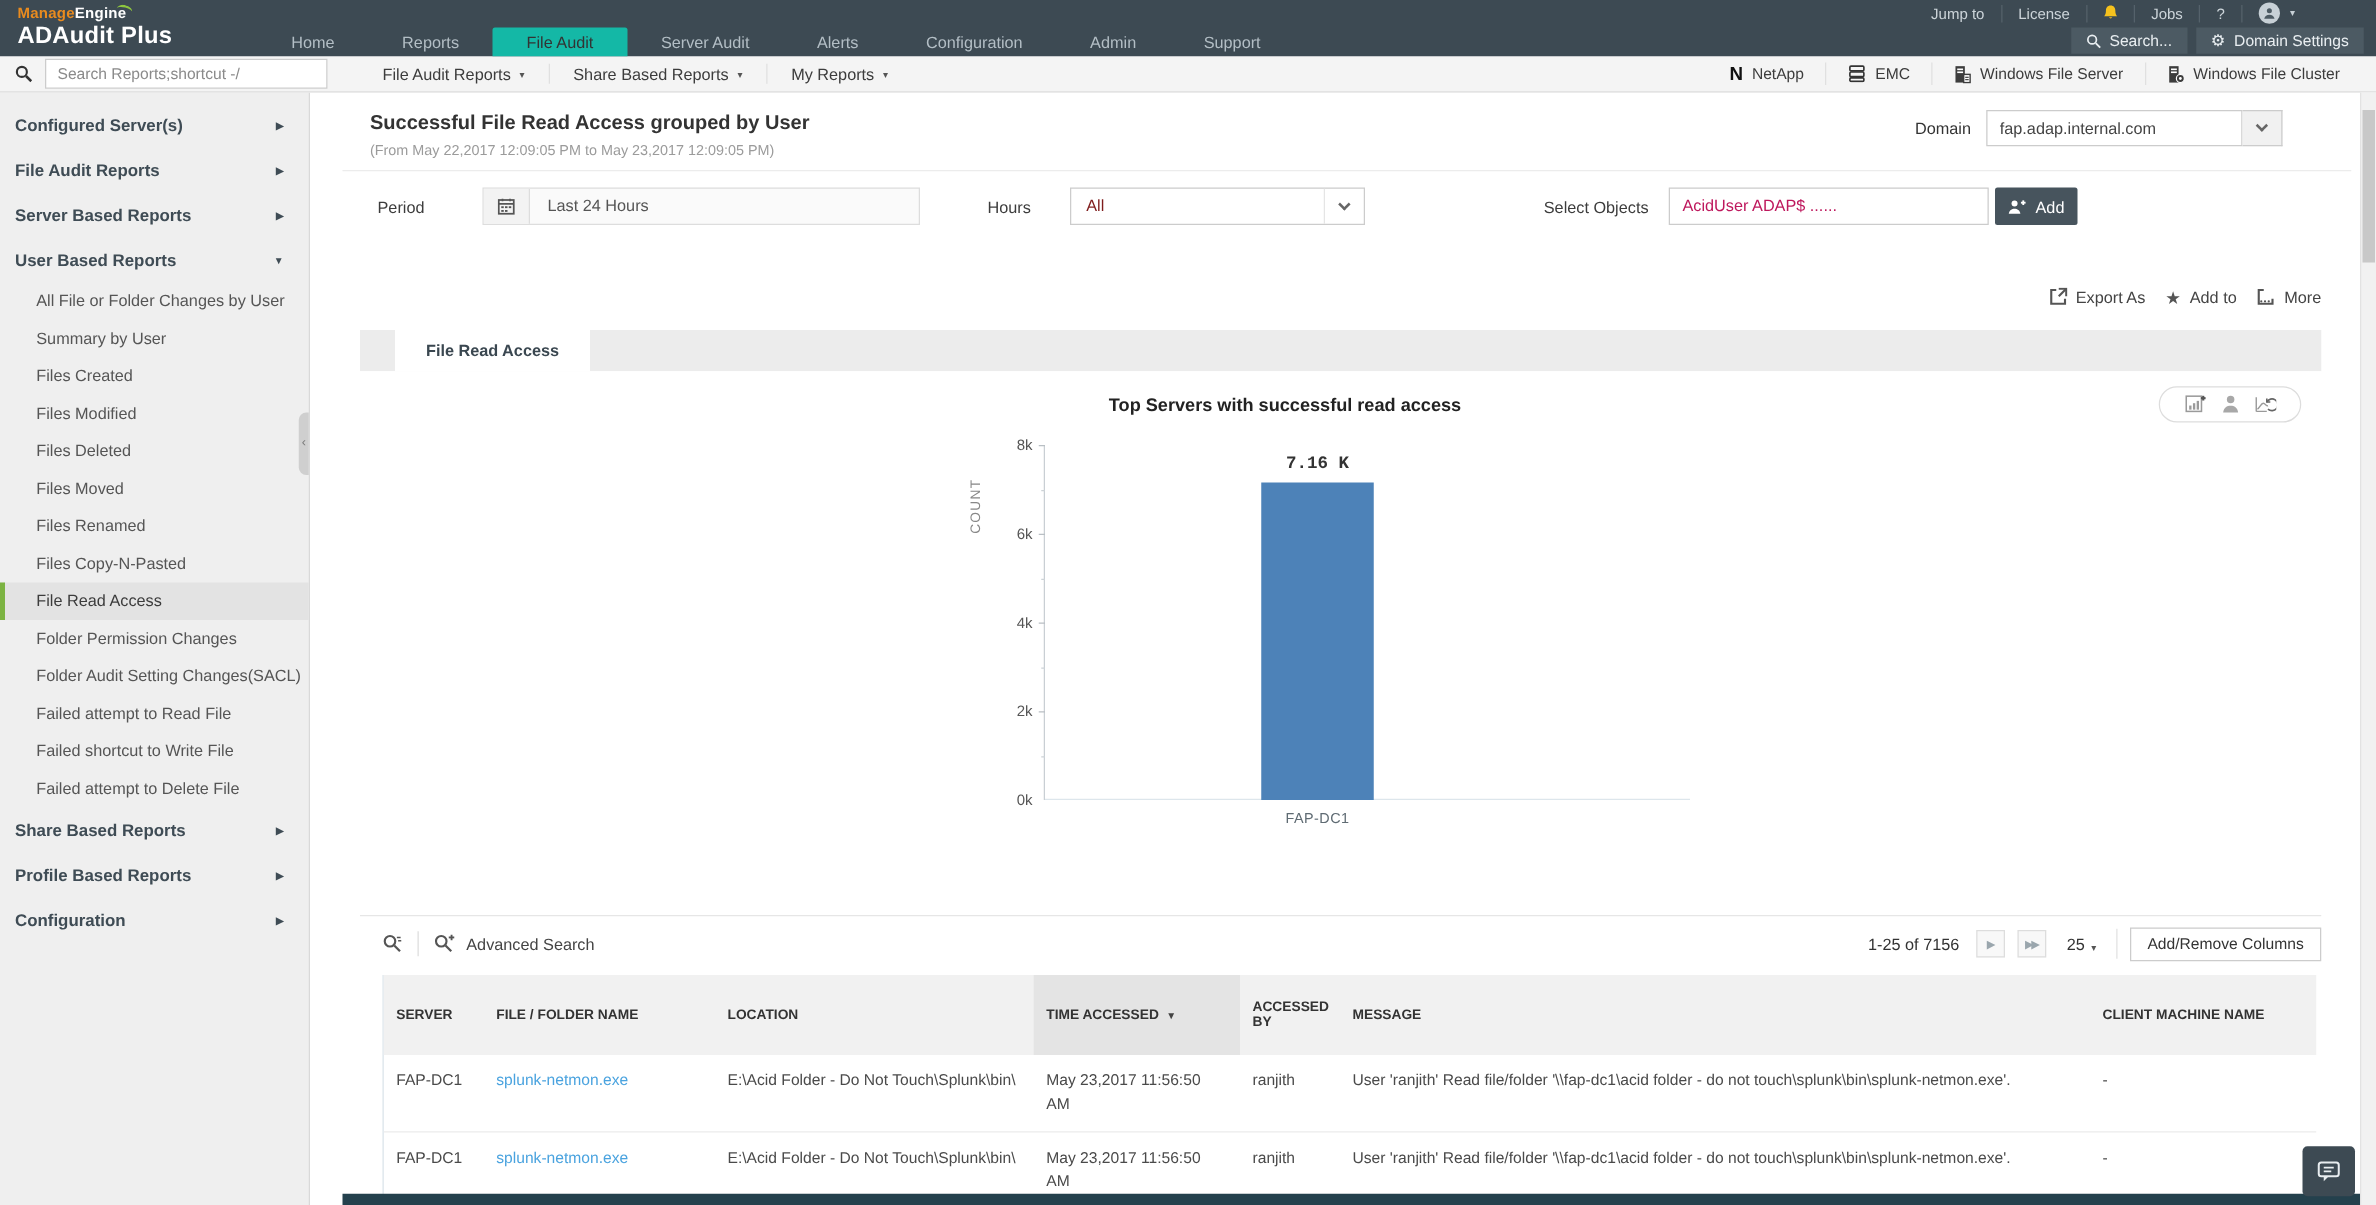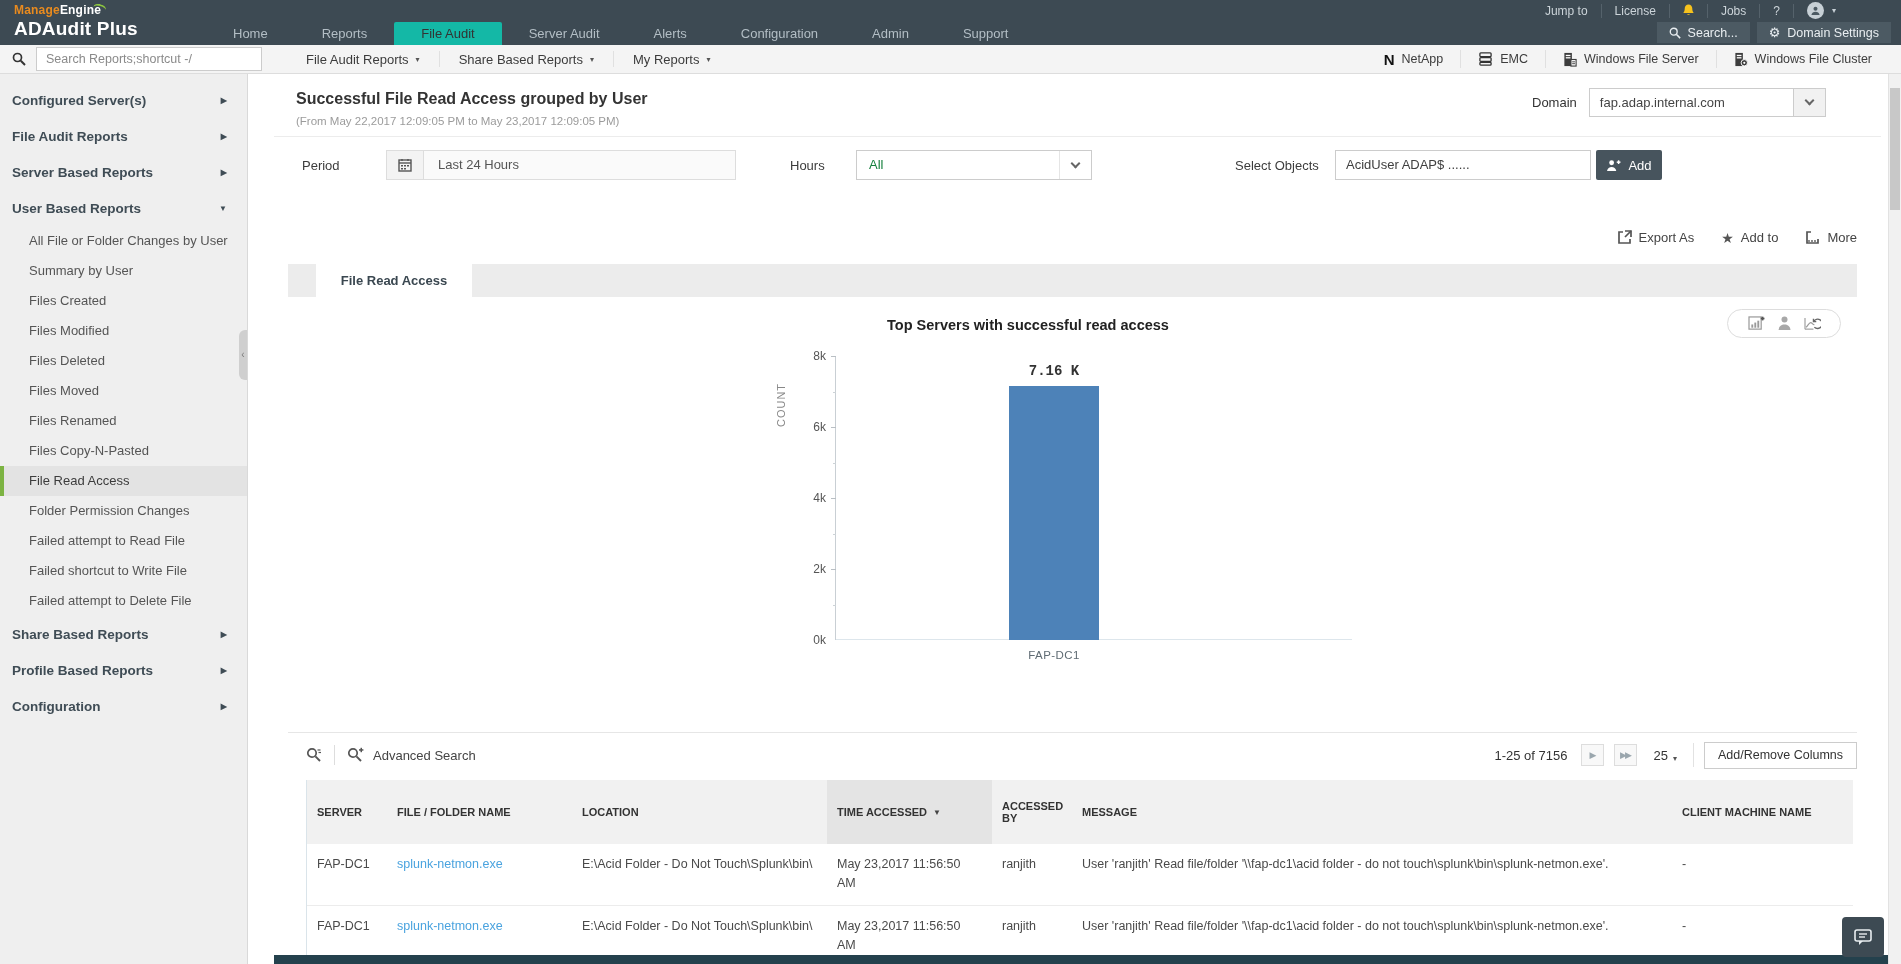--- a/index.html
+++ b/index.html
@@ -64,26 +64,26 @@
   .domain-chev { width:32px; height:29px; border:1px solid #ccc; border-left:none; background:#f1f1f1; display:flex; align-items:center; justify-content:center; cursor:pointer; }
   .chev { width:7px; height:7px; border-right:2px solid #666; border-bottom:2px solid #666; transform:rotate(45deg); margin-top:-4px; }
 
   .hr1 { position:absolute; top:62px; left:0; right:20px; border-top:1px solid #ececec; }
 
   .flt-label { position:absolute; font-size:13px; color:#3c3c3c; top:84px; }
   .period-box { position:absolute; left:112px; top:76px; width:350px; height:30px; border:1px solid #ddd; background:#fafafa; display:flex; cursor:pointer; }
   .cal-cell { width:37px; border-right:1px solid #ddd; background:#f3f3f3; display:flex; align-items:center; justify-content:center; }
   .period-text { font-size:13px; color:#555; line-height:28px; padding-left:14px; }
   .hours-box { position:absolute; left:582px; top:76px; width:236px; height:30px; border:1px solid #ccc; background:#fff; display:flex; justify-content:space-between; cursor:pointer; }
-  .hours-text { font-size:13px; color:#15803d; line-height:28px; padding-left:12px; }
+  .hours-text { font-size:13px; color:#7f1d1d; line-height:28px; padding-left:12px; }
   .hours-chev { width:32px; display:flex; align-items:center; justify-content:center; border-left:1px solid #e5e5e5; }
-  .selobj-box { position:absolute; left:1061px; top:76px; width:256px; height:30px; border:1px solid #ccc; background:#fff; font-size:13px; color:#404040; line-height:28px; padding:0 10px; white-space:nowrap; overflow:hidden; cursor:text; }
+  .selobj-box { position:absolute; left:1061px; top:76px; width:256px; height:30px; border:1px solid #ccc; background:#fff; font-size:13px; color:#be185d; line-height:28px; padding:0 10px; white-space:nowrap; overflow:hidden; cursor:text; }
   .add-btn { position:absolute; left:1322px; top:76px; width:66px; height:30px; background:#47545d; border-radius:2px; color:#fff; font-size:13px; display:flex; align-items:center; justify-content:center; gap:7px; cursor:pointer; }
 
-  .actions { position:absolute; top:156px; right:44px; display:flex; gap:27px; align-items:flex-end; }
+  .actions { position:absolute; top:156px; right:44px; display:flex; gap:16px; align-items:flex-end; }
   .action { display:flex; align-items:center; gap:7px; font-size:13px; color:#444; cursor:pointer; }
   .star { color:#555; font-size:14px; line-height:1; }
 
   .tab-strip { position:absolute; top:190px; left:14px; right:44px; height:33px; background:#ececec; }
   .tab { position:absolute; left:28px; top:0; width:156px; height:33px; background:#fff; text-align:center; line-height:33px; font-size:13px; font-weight:bold; color:#3a4750; cursor:pointer; }
 
   .panel { position:absolute; top:223px; left:14px; right:44px; height:436px; background:#fff; border-bottom:1px solid #e6e6e6; }
   .chart-title { position:absolute; top:20px; left:300px; width:880px; text-align:center; font-size:14.5px; font-weight:bold; color:#222; }
   .chart-tools { position:absolute; top:12px; right:16px; width:114px; height:29px; border:1px solid #ddd; border-radius:15px; display:flex; align-items:center; justify-content:center; gap:13px; background:#fff; }
   .ct-btn { display:flex; align-items:center; cursor:pointer; }
@@ -279,20 +279,21 @@
     <div class="side-item">All File or Folder Changes by User</div>
     <div class="side-item">Summary by User</div>
     <div class="side-item">Files Created</div>
     <div class="side-item">Files Modified</div>
     <div class="side-item">Files Deleted</div>
     <div class="side-item">Files Moved</div>
     <div class="side-item">Files Renamed</div>
     <div class="side-item">Files Copy-N-Pasted</div>
     <div class="side-item selected">File Read Access</div>
     <div class="side-item">Folder Permission Changes</div>
+    <div class="side-item">Folder Audit Setting Changes(SACL)</div>
     <div class="side-item">Failed attempt to Read File</div>
     <div class="side-item">Failed shortcut to Write File</div>
     <div class="side-item">Failed attempt to Delete File</div>
 
     <div class="side-section">
         <span>Share Based Reports</span>
         <span class="side-arrow">▶</span>
       </div>
     <div class="side-section">
         <span>Profile Based Reports</span>

